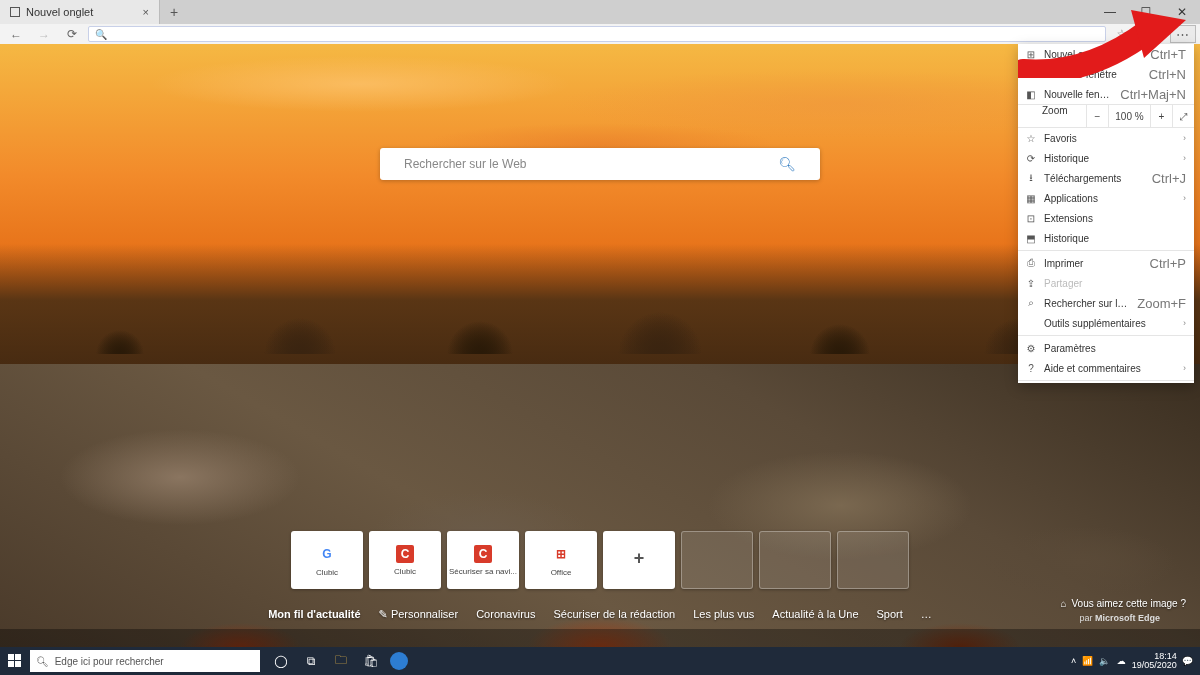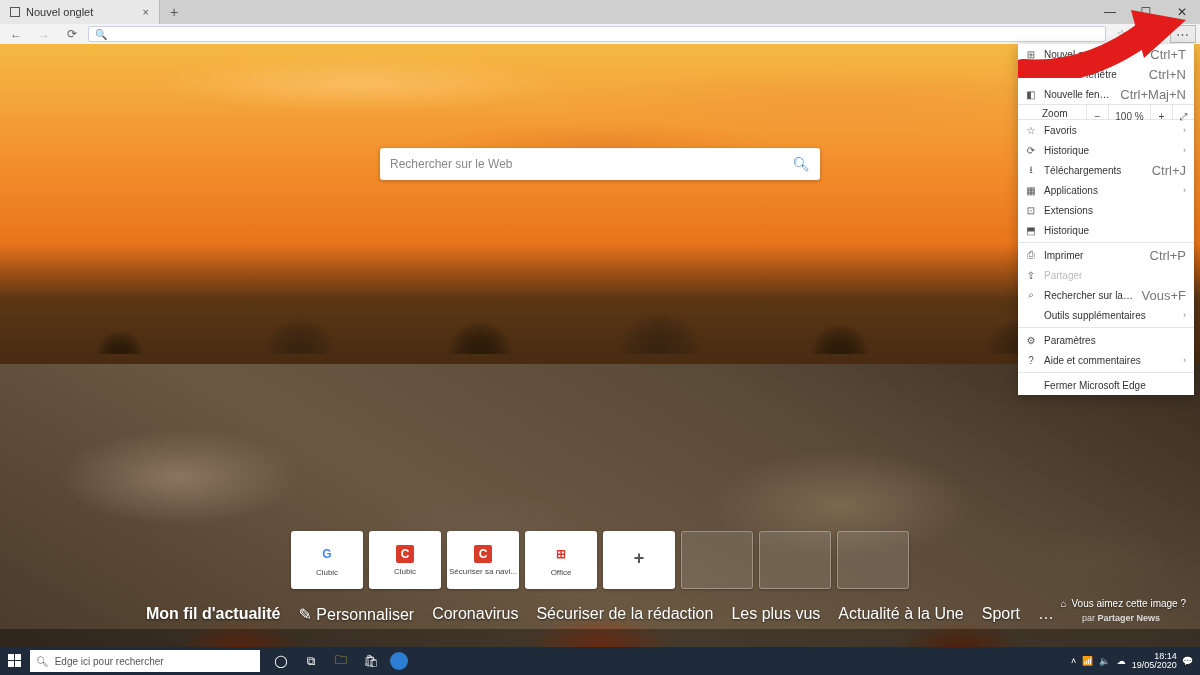--- a/index.html
+++ b/index.html
@@ -36,43 +36,43 @@
   radial-gradient(ellipse 200px 80px at 15% 40%,#8a7560,transparent 60%),
   radial-gradient(ellipse 180px 70px at 40% 60%,#6a5a48,transparent 60%),
   radial-gradient(ellipse 220px 90px at 70% 50%,#7a6850,transparent 60%),
   radial-gradient(ellipse 160px 60px at 90% 70%,#5a4a38,transparent 60%),
   linear-gradient(30deg,#4a3a2a,#6a5842 40%,#5a4a38 70%,#3a2e20)}
 .grass{position:absolute;bottom:0;left:0;right:0;height:80px;background:
   radial-gradient(ellipse 100px 40px at 20% 100%,#8a3515,transparent 60%),
   radial-gradient(ellipse 120px 50px at 50% 100%,#a04018,transparent 60%),
   radial-gradient(ellipse 100px 40px at 80% 100%,#7a3010,transparent 60%)}
 
-.searchbox{position:absolute;top:104px;left:50%;transform:translateX(-50%);width:440px;height:32px;background:#fff;border-radius:3px;display:flex;align-items:center;padding:0 10px;box-shadow:0 1px 4px rgba(0,0,0,.25)}
+.searchbox{position:absolute;top:104px;left:50%;transform:translateX(-50%);width:440px;height:32px;background:#fff;border-radius:3px;display:flex;align-items:center;padding:0 24px;box-shadow:0 1px 4px rgba(0,0,0,.25)}
 .searchbox span.ph{color:#888;font-size:12px}
 .searchbox .mag{margin-left:auto;color:#3b82c4;font-size:14px}
 
 .tiles{position:absolute;bottom:58px;left:50%;transform:translateX(-50%);display:flex;gap:6px}
 .tile{width:72px;height:58px;background:#fff;border-radius:3px;display:flex;flex-direction:column;align-items:center;justify-content:center;font-size:8px;color:#444;box-shadow:0 1px 3px rgba(0,0,0,.3)}
 .tile .ticon{width:20px;height:20px;display:flex;align-items:center;justify-content:center;font-weight:bold;font-size:12px;margin-bottom:4px}
 .tile.empty{background:rgba(255,255,255,.1);border:1px solid rgba(255,255,255,.3)}
 
-.feednav{position:absolute;bottom:18px;left:0;right:0;height:30px;display:flex;align-items:center;justify-content:center;gap:18px;color:#fff;font-size:16px;text-shadow:0 1px 2px rgba(0,0,0,.6)}
+.feednav{position:absolute;bottom:18px;left:0;right:0;height:30px;display:flex;align-items:center;justify-content:center;gap:18px;color:#fff;font-size:11px;text-shadow:0 1px 2px rgba(0,0,0,.6)}
 .feednav .item.bold{font-weight:600}
 .bottombar{position:absolute;bottom:0;left:0;right:0;height:18px;background:linear-gradient(90deg,rgba(0,0,0,.35),rgba(0,0,0,.35))}
 .imglike{position:absolute;bottom:38px;right:14px;color:#fff;font-size:10px;display:flex;align-items:center;gap:5px;text-shadow:0 1px 2px rgba(0,0,0,.6)}
 .credit{position:absolute;bottom:24px;right:40px;color:#ddd;font-size:9px}
 
 .dropdown{position:absolute;top:44px;right:6px;width:176px;background:#fff;box-shadow:0 4px 12px rgba(0,0,0,.25);font-size:10px;color:#333;z-index:50}
 .dropdown .row{display:flex;align-items:center;height:20px;padding:0 8px;gap:8px}
 .dropdown .ic{width:10px;text-align:center;color:#555;font-size:10px}
 .dropdown .lbl{flex:1;white-space:nowrap;overflow:hidden;text-overflow:ellipsis}
 .dropdown .sc{color:#777;font-size:13px}
 .dropdown .chev{color:#888;font-size:9px}
 .dropdown hr{border:none;border-top:1px solid #e5e5e5;margin:2px 0}
-.dropdown .zoomrow{display:flex;align-items:flex-end;height:16px;border-top:1px solid #e5e5e5;border-bottom:1px solid #e5e5e5}
+.dropdown .zoomrow{display:flex;align-items:flex-start;height:24px;border-top:1px solid #e5e5e5;border-bottom:1px solid #e5e5e5}
 .dropdown .zoomrow .zl{padding-left:24px;flex:1}
 .dropdown .zoomrow .zb{width:22px;text-align:center;border-left:1px solid #e5e5e5;height:100%;line-height:24px;color:#444}
 .dropdown .disabled{color:#bbb}
 
 .arrow{position:absolute;top:6px;right:12px;width:170px;height:72px;z-index:60;pointer-events:none}
 
 .taskbar{position:absolute;bottom:0;left:0;right:0;height:28px;background:#1f2a3a;display:flex;align-items:center;color:#fff;font-size:10px}
 .start{width:30px;height:28px;display:flex;align-items:center;justify-content:center}
 .searchtask{width:230px;height:22px;background:#fff;margin-left:0;display:flex;align-items:center;padding:0 6px;color:#555;gap:6px}
 .tbicons{display:flex;align-items:center;gap:8px;margin-left:10px}
@@ -156,21 +156,21 @@
     <span class="item bold">Mon fil d'actualité</span>
     <span class="item">✎ <span>Personnaliser</span></span>
     <span class="item">Coronavirus</span>
     <span class="item">Sécuriser de la rédaction</span>
     <span class="item">Les plus vus</span>
     <span class="item">Actualité à la Une</span>
     <span class="item">Sport</span>
     <span class="item">…</span>
   </div>
   <div class="credit">
-    <span>par</span> <b>Partager News</b>
+    <span>par</span> <b>Microsoft Edge</b>
   </div>
   <div class="bottombar"></div>
 </div>
 
 <div class="dropdown">
   <div class="row">
       <span class="ic">⊞</span>
       <span class="lbl">Nouvel onglet</span>
       <span class="sc">Ctrl+T</span>
     </div>
@@ -225,42 +225,38 @@
       <span class="lbl">Imprimer</span>
       <span class="sc">Ctrl+P</span>
     </div>
   <div class="row disabled">
       <span class="ic">⇪</span>
       <span class="lbl">Partager</span>
     </div>
   <div class="row">
       <span class="ic">⌕</span>
       <span class="lbl">Rechercher sur la haute</span>
-      <span class="sc">Vous+F</span>
+      <span class="sc">Zoom+F</span>
     </div>
   <div class="row">
       <span class="ic"></span>
       <span class="lbl">Outils supplémentaires</span>
       <span class="chev">›</span>
     </div>
   <hr>
   <div class="row">
       <span class="ic">⚙</span>
       <span class="lbl">Paramètres</span>
     </div>
   <div class="row">
       <span class="ic">?</span>
       <span class="lbl">Aide et commentaires</span>
       <span class="chev">›</span>
     </div>
   <hr>
-  <div class="row">
-      <span class="ic"></span>
-      <span class="lbl">Fermer Microsoft Edge</span>
-    </div>
 </div>
 
 <svg class="arrow" viewBox="0 0 170 72">
   <path d="M 5 65 Q 70 70 130 25" stroke="#e21b1b" stroke-width="24" fill="none" stroke-linecap="round"></path>
   <path d="M 113 4 L 168 14 L 126 52 Z" fill="#e21b1b"></path>
 </svg>
 
 <div class="taskbar">
   <div class="start">
       <svg width="14" height="14" viewBox="0 0 14 14">

